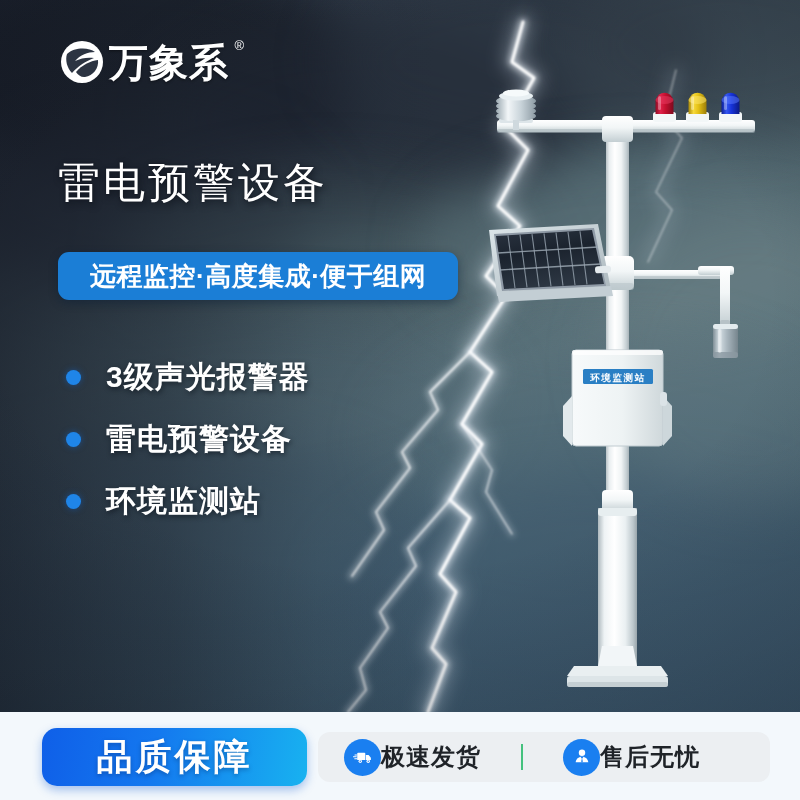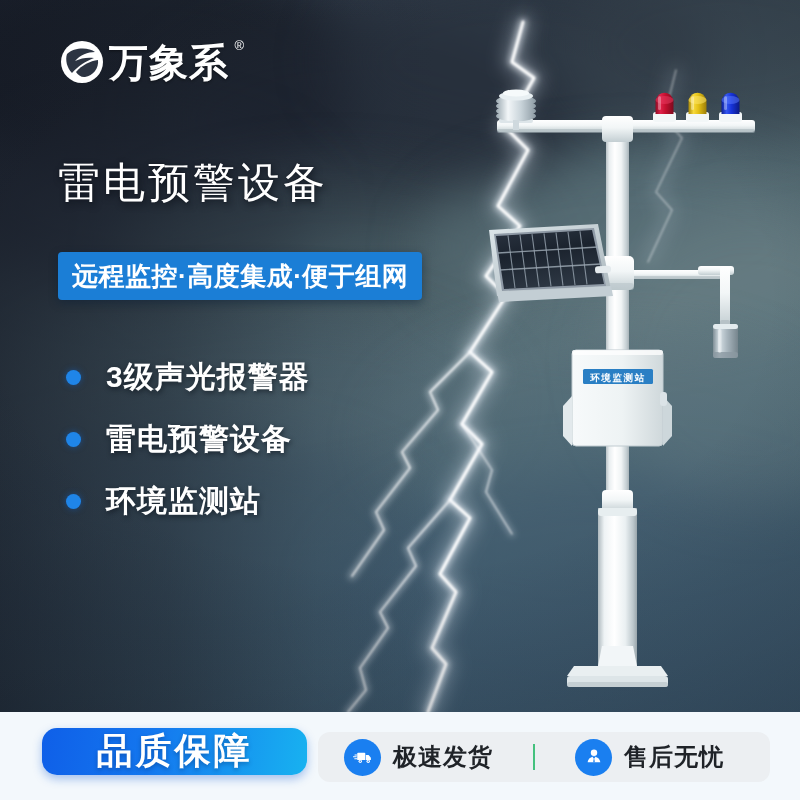--- a/index.html
+++ b/index.html
@@ -64,23 +64,23 @@
   .headline{
     position:absolute;left:58px;top:160px;
     font-size:42px;font-weight:400;color:#ffffff;letter-spacing:3px;
     line-height:1.08;white-space:nowrap;
     text-shadow:2px 3px 7px rgba(10,14,22,.72), 0 0 2px rgba(10,14,22,.5);
   }
 
   
   .badge{
     position:absolute;left:58px;top:252px;
-    height:48px;padding:0 14px;
+    height:48px;padding:0 32px;
     display:flex;align-items:center;
-    background:#1b7ed6;border-radius:4px;
+    background:#1b7ed6;border-radius:11px;
     color:#ffffff;font-size:26px;font-weight:700;letter-spacing:.5px;
     white-space:nowrap;
     box-shadow:0 3px 10px rgba(8,30,56,.45);
   }
 
   
   .features{position:absolute;left:66px;top:346px;}
   .feat{display:flex;align-items:center;height:62px;}
   .feat-dot{
     width:15px;height:15px;border-radius:50%;
@@ -97,21 +97,21 @@
   .product{position:absolute;left:455px;top:80px;width:345px;height:625px;}
 
   
   .bottom{
     position:absolute;left:0;top:712px;width:800px;height:88px;
     background:#f3f8fc;
     display:flex;align-items:center;
   }
   .quality-pill{
     position:absolute;left:42px;top:16px;
-    width:265px;height:47px;border-radius:15px;
+    width:265px;height:58px;border-radius:15px;
     background:linear-gradient(100deg,#0f5fe8 0%,#1478ef 42%,#18b2f0 100%);
     display:flex;align-items:center;justify-content:center;
     box-shadow:0 4px 10px rgba(16,90,210,.35);
     text-align:right;
   }
   .quality-pill span{
     color:#ffffff;font-size:36px;font-weight:700;letter-spacing:3px;
     text-shadow:0 2px 4px rgba(6,50,120,.45);
   }
   .trust-card{
@@ -120,21 +120,21 @@
     background:#eceff2;
     display:flex;align-items:center;
   }
   .trust-item{display:flex;align-items:center;}
   .trust-icon{
     width:37px;height:37px;border-radius:50%;
     background:#1a7ff0;display:flex;align-items:center;justify-content:center;
     flex:0 0 37px;
   }
   .trust-label{
-    margin-left:12px;color:#1f2328;font-size:24px;font-weight:700;
+    color:#1f2328;font-size:24px;font-weight:700;
     letter-spacing:1px;white-space:nowrap;
   }
   .trust-div{
     width:2px;height:26px;background:#27b86a;opacity:.85;
   }
 </style>
 </head>
 <body>
 
 <div id="stage">

